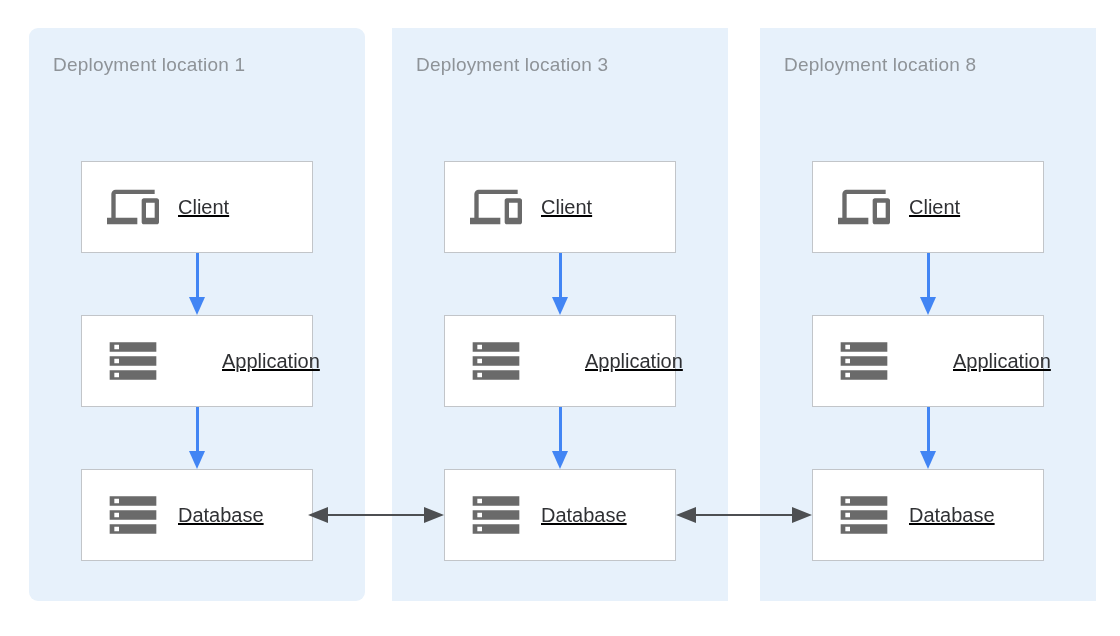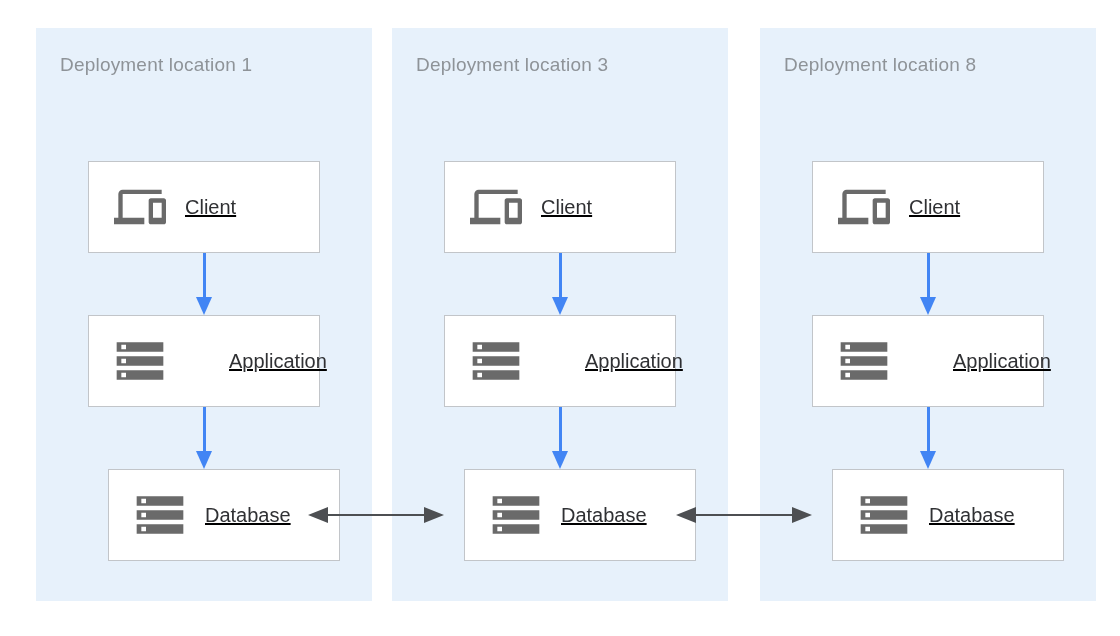--- a/index.html
+++ b/index.html
@@ -20,21 +20,21 @@
     width:1120px;height:636px;
     background:#ffffff;
     overflow:hidden;
   }
   .panel{
     position:absolute;
     top:28px;
     width:336px;height:573px;
     background:var(--panel-bg);
   }
-  .panel-1{left:36px;}
+  .panel-1{left:29px;border-radius:9px;}
   .panel-2{left:392px;}
   .panel-3{left:760px;}
   .panel-title{
     position:absolute;
     top:26px;left:24px;
     font-size:19px;
     color:var(--title-text);
     letter-spacing:0.2px;
     white-space:nowrap;
   }
@@ -44,21 +44,21 @@
     width:232px;height:92px;
     background:var(--box-bg);
     border:1px solid var(--box-border);
     display:flex;
     align-items:center;
     padding-left:22px;
     text-decoration:underline;
   }
   .node-0{top:133px;}
   .node-1{top:287px;gap:44px;}
-  .node-2{top:441px;margin-left:20px;}
+  .node-2{top:441px;}
   .node-icon{
     width:58px;height:56px;
     display:flex;align-items:center;justify-content:center;
     color:var(--icon-gray);
     flex:0 0 auto;
   }
   .node-icon svg{display:block;}
   .node-label{
     margin-left:16px;
     font-size:20px;

